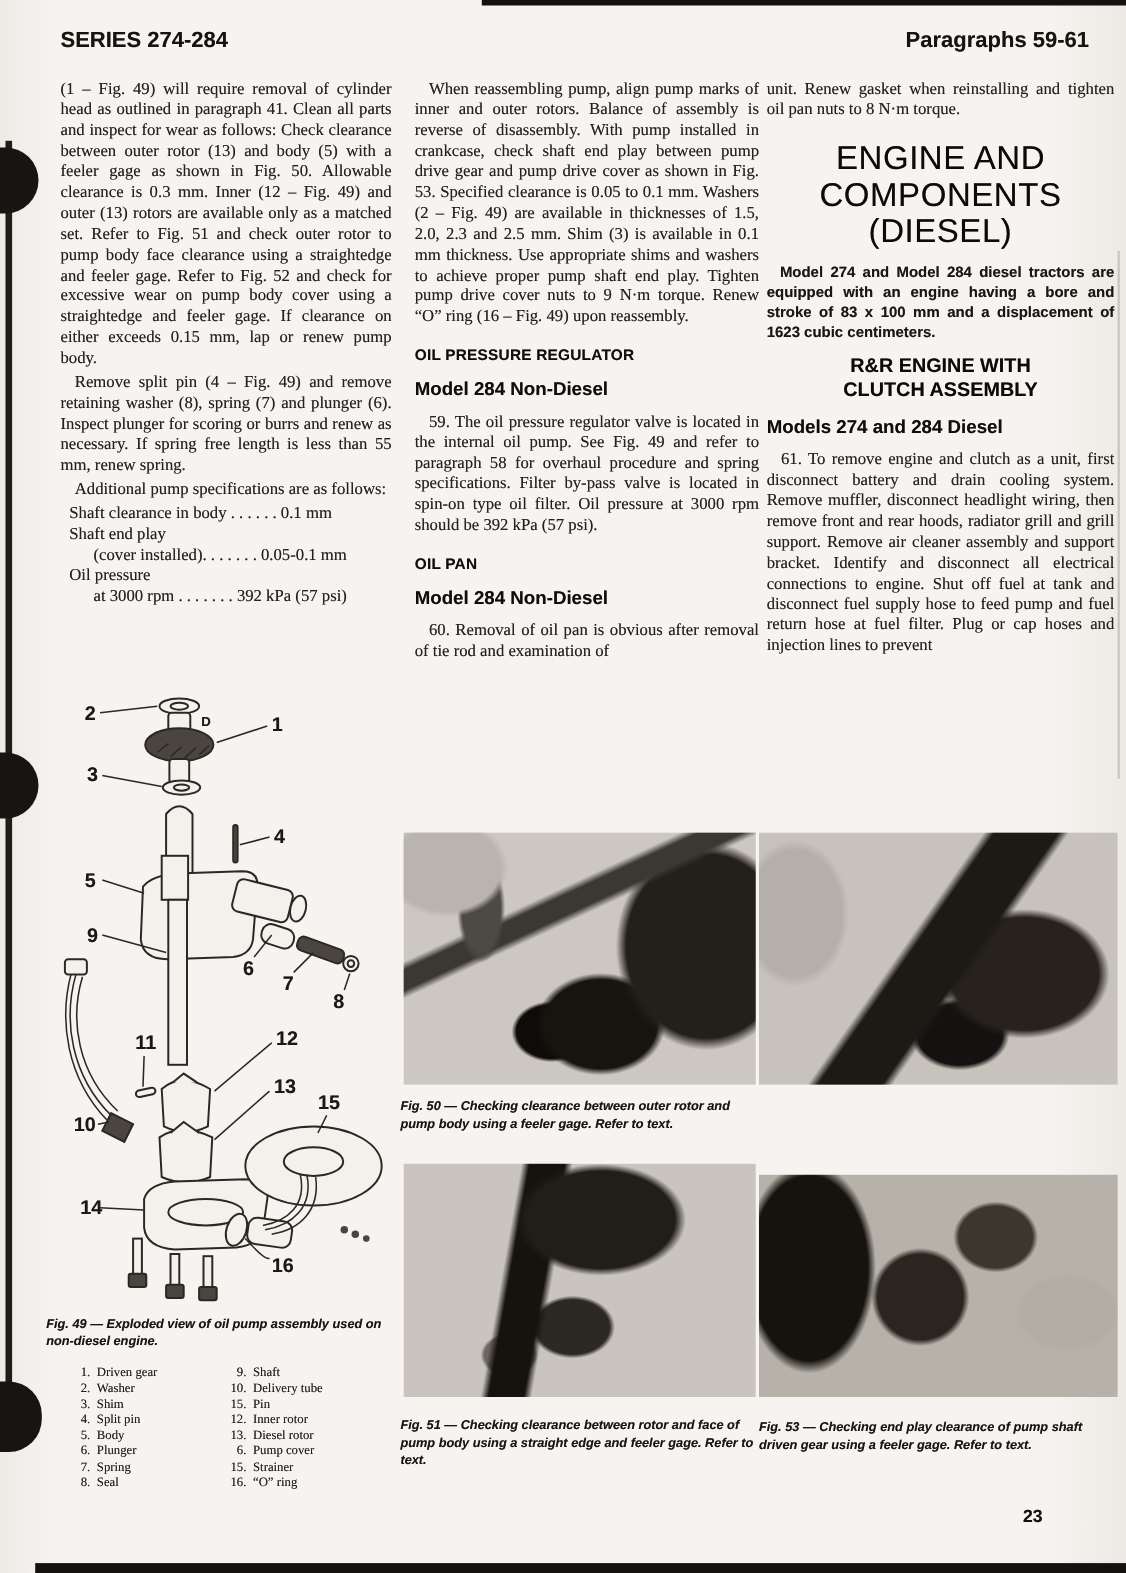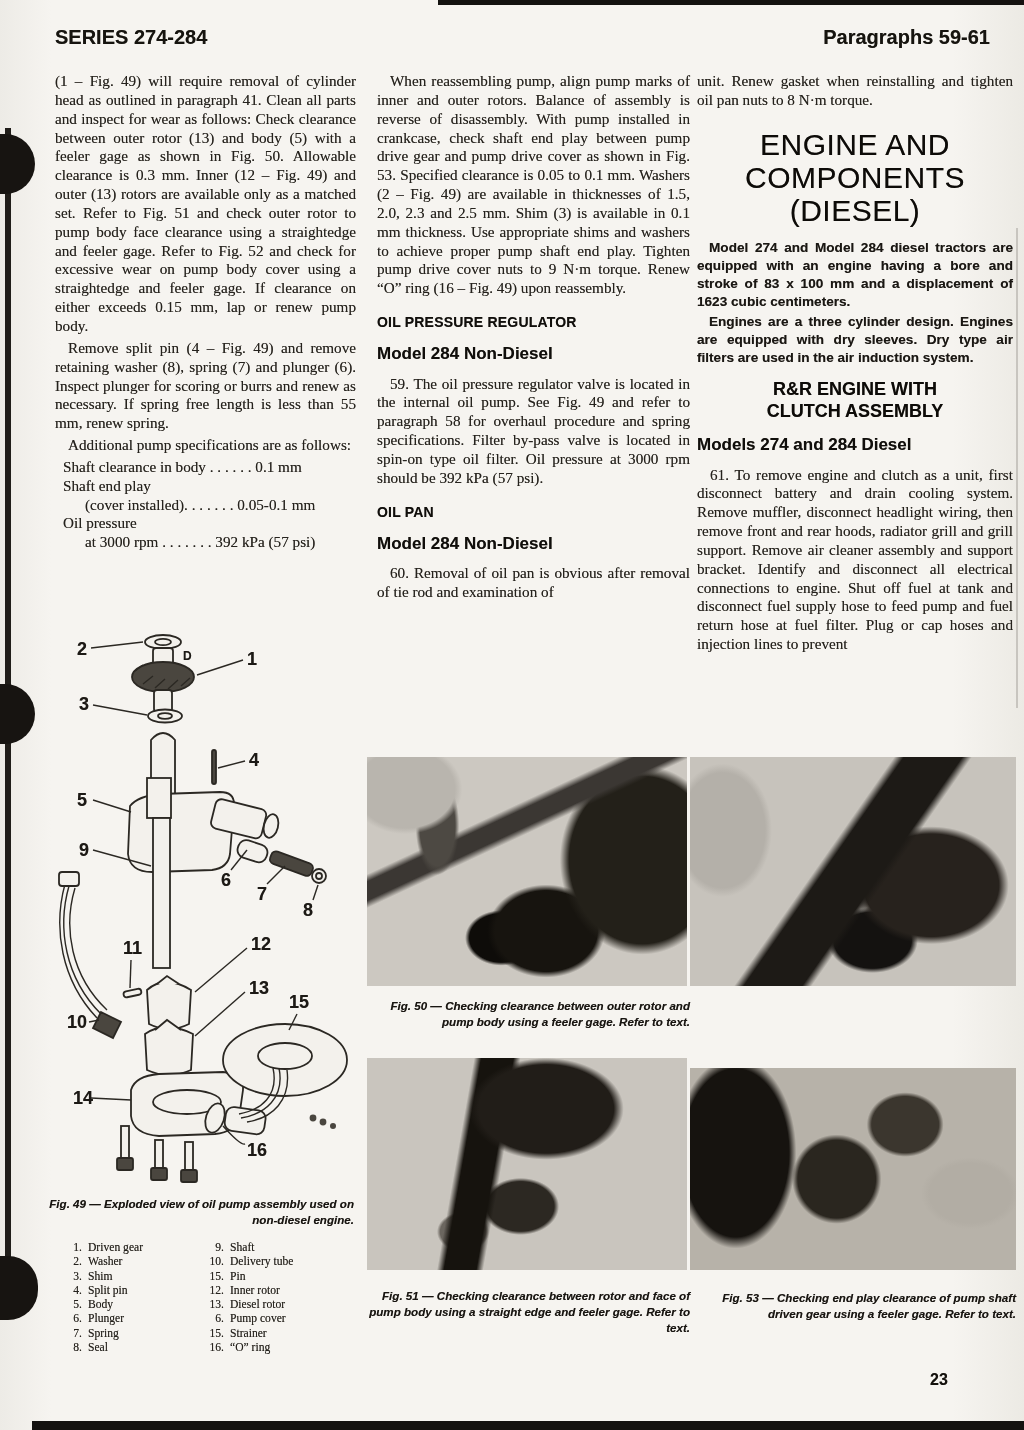--- a/index.html
+++ b/index.html
@@ -73,21 +73,21 @@
       #c9c5be;}
   .photo53{left:690px;top:1068px;width:326px;height:202px;
     background:
       radial-gradient(ellipse 92px 145px at 14% 42%, #16130f 0 58%, transparent 66%),
       radial-gradient(ellipse 72px 72px at 45% 55%, #2a261f 0 54%, transparent 62%),
       radial-gradient(ellipse 85px 62px at 86% 62%, #b2ada4 0 48%, transparent 58%),
       radial-gradient(ellipse 62px 52px at 66% 28%, #3b362e 0 54%, transparent 62%),
       #b7b2a9;}
 
   .caption{position:absolute;font-family:"Liberation Sans",sans-serif;font-weight:bold;font-style:italic;
-    font-size:11.6px;line-height:1.4;color:#181511;text-align:right;}
+    font-size:11.6px;line-height:1.4;color:#181511;text-align:left;}
   .cap50{left:364px;top:998px;width:326px;}
   .cap52{left:690px;top:1000px;width:326px;}
   .cap51{left:364px;top:1288px;width:326px;}
   .cap53{left:690px;top:1290px;width:326px;}
 
   
   .fig49-svg{position:absolute;left:35px;top:628px;width:330px;height:560px;}
   .fig49-cap{left:42px;top:1196px;width:312px;}
   .legend{position:absolute;left:62px;top:1242px;width:300px;display:flex;
     font-size:11.6px;line-height:1.1;color:#25221d;}
@@ -145,21 +145,20 @@
     <div class="subhead">Model 284 Non-Diesel</div>
     <p class="para">60. Removal of oil pan is obvious after removal of tie rod and examination of</p>
   </div>
 
   <div class="col col3">
     <p class="para cont">unit. Renew gasket when reinstalling and tighten oil pan nuts to 8 N·m torque.</p>
     <div class="big-head">ENGINE AND
 COMPONENTS
 (DIESEL)</div>
     <p class="bold-para">Model 274 and Model 284 diesel tractors are equipped with an engine having a bore and stroke of 83 x 100 mm and a displacement of 1623 cubic centimeters.</p>
-    <p class="bold-para">Engines are a three cylinder design. Engines are equipped with dry sleeves. Dry type air filters are used in the air induction system.</p>
     <div class="rr-head">R&amp;R ENGINE WITH
 CLUTCH ASSEMBLY</div>
     <div class="subhead">Models 274 and 284 Diesel</div>
     <p class="para">61. To remove engine and clutch as a unit, first disconnect battery and drain cooling system. Remove muffler, disconnect headlight wiring, then remove front and rear hoods, radiator grill and grill support. Remove air cleaner assembly and support bracket. Identify and disconnect all electrical connections to engine. Shut off fuel at tank and disconnect fuel supply hose to feed pump and fuel return hose at fuel filter. Plug or cap hoses and injection lines to prevent</p>
   </div>
 
   <svg class="fig49-svg" viewBox="0 0 330 560">
 
     <ellipse class="pt" cx="128" cy="14" rx="18" ry="7"></ellipse>
     <ellipse class="pt" cx="128" cy="14" rx="8" ry="3.2"></ellipse>

